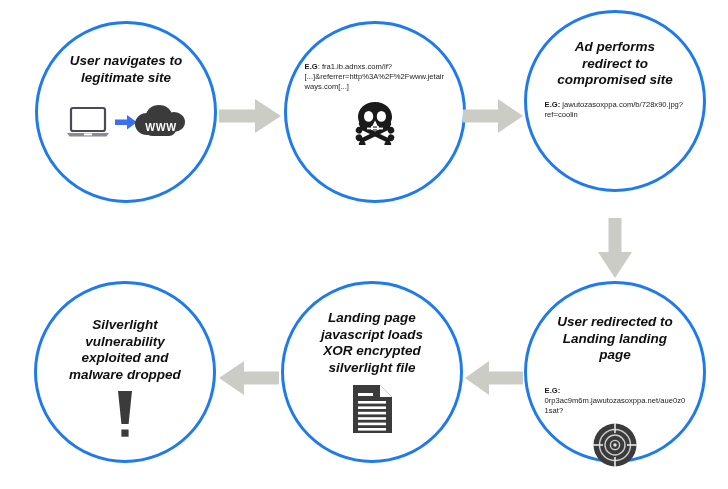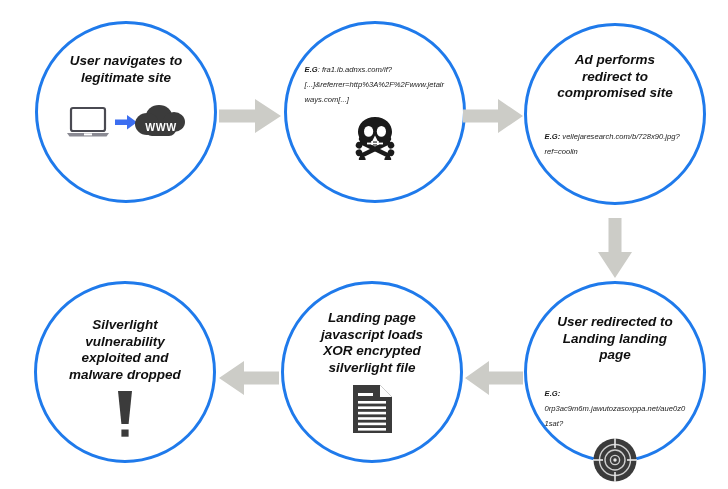--- a/index.html
+++ b/index.html
@@ -39,26 +39,25 @@
     font-size: 13.5px;
     line-height: 16.5px;
     color: #101010;
     text-align: center;
     width: 86%;
     white-space: pre-line;
   }
 
   .node-eg {
     font-size: 7.6px;
-    line-height: 15px;
+    line-height: 10px;
     color: #1b1b1b;
     text-align: left;
     width: 80%;
     word-break: break-word;
-    font-style: italic;
   }
   .node-eg .eg-label {
     font-weight: bold;
   }
 
   .icon-wrap {
     display: flex;
     align-items: center;
     justify-content: center;
   }
@@ -66,21 +65,21 @@
   
   #node-1 { left: 35px;  top: 21px;  width: 182px; height: 182px; padding-top: 29px; }
   #node-1 .icon-wrap { margin-top: 16px; }
 
   
   #node-2 { left: 284px; top: 21px;  width: 182px; height: 182px; padding-top: 29px; }
   #node-2 .node-eg { margin-top: 9px; }
   #node-2 .icon-wrap { margin-top: 9px; }
 
   
-  #node-3 { left: 524px; top: 23px;  width: 182px; height: 182px; padding-top: 26px; gap: 16px; }
+  #node-3 { left: 524px; top: 10px;  width: 182px; height: 182px; padding-top: 26px; }
   #node-3 .node-eg { margin-top: 11px; }
 
   
   #node-4 { left: 524px; top: 281px; width: 182px; height: 182px; padding-top: 30px; }
   #node-4 .node-eg { margin-top: 22px; }
   #node-4 .icon-wrap { margin-top: 6px; }
 
   
   #node-5 { left: 281px; top: 281px; width: 182px; height: 182px; padding-top: 26px; }
   #node-5 .icon-wrap { margin-top: 8px; }
@@ -159,21 +158,21 @@
         <rect x="17.2" y="25" width="1.8" height="4" fill="#ffffff"></rect>
         <rect x="23" y="25" width="1.8" height="4" fill="#ffffff"></rect>
       </svg>
     </div>
   </div>
 
   <div class="node" id="node-3">
     <div class="node-title">Ad performs
 redirect to
 compromised site</div>
-    <div class="node-eg"><span class="eg-label">E.G:</span><span> vellejaresearch.com/b/728x90.jpg?ref=coolin</span></div>
+    <div class="node-eg"><span class="eg-label">E.G:</span><span> jawutozasoxppa.com/b/728x90.jpg?ref=coolin</span></div>
   </div>
 
   <div class="node" id="node-4">
     <div class="node-title">User redirected to
 Landing landing
 page</div>
     <div class="node-eg"><span class="eg-label">E.G:</span><span> 0rp3ac9m6m.jawutozasoxppa.net/aue0z01sat?</span></div>
     <div class="icon-wrap">
       <svg width="46" height="46" viewBox="0 0 46 46">
         <circle cx="23" cy="23" r="21.5" fill="#3b3b3b"></circle>

